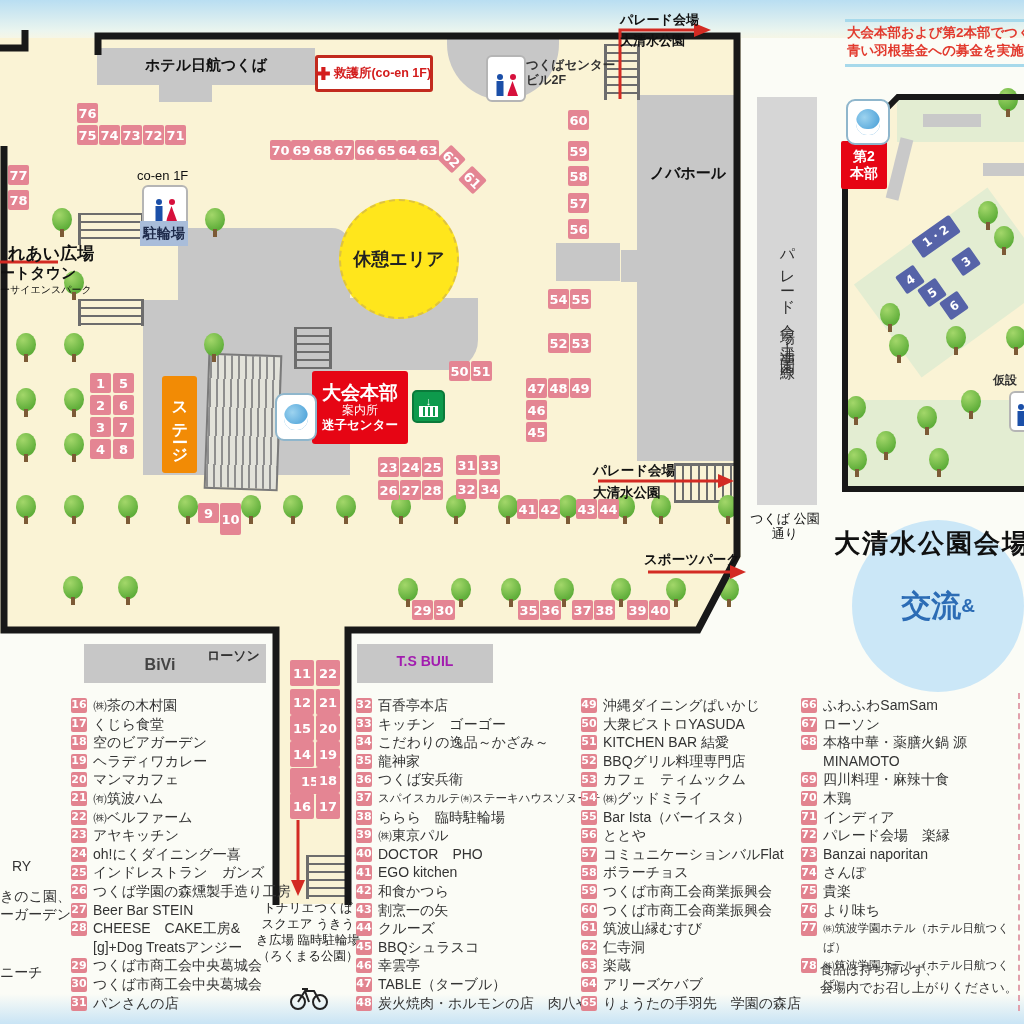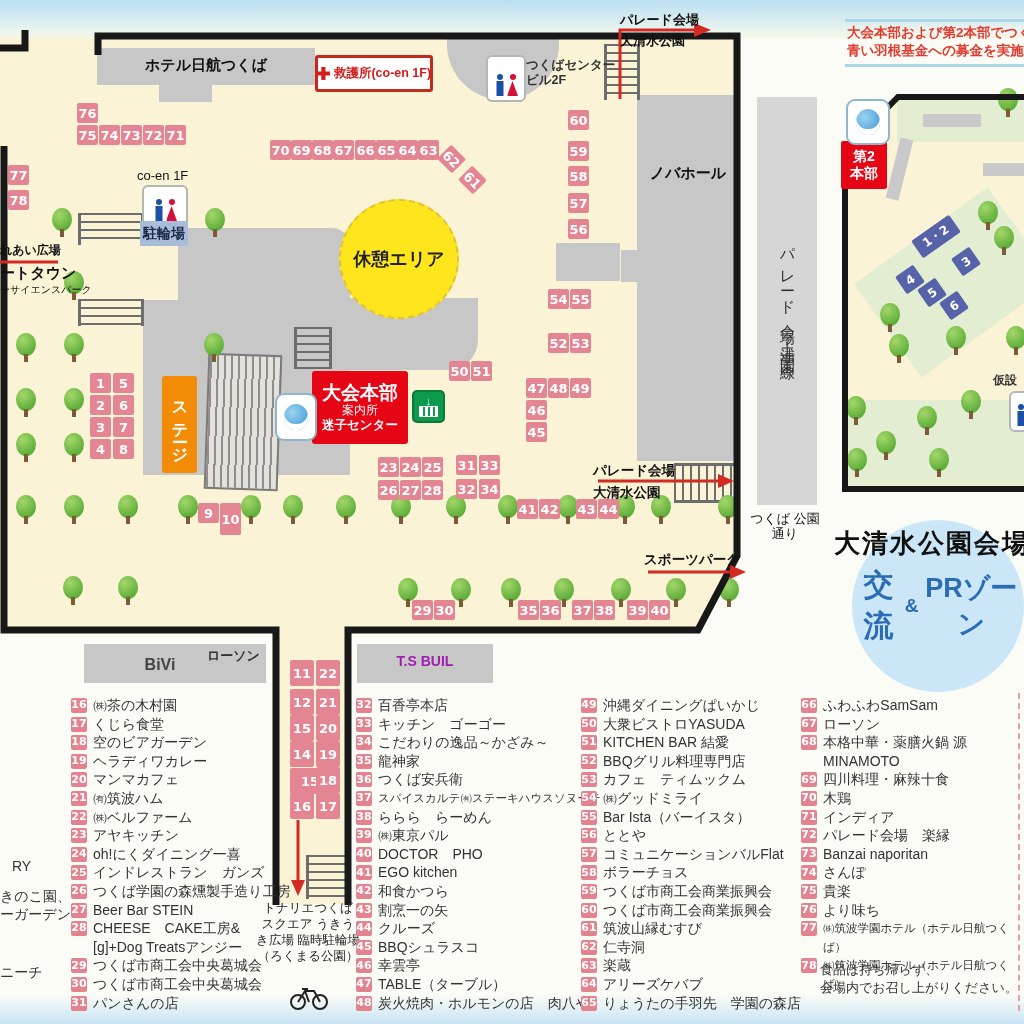--- a/index.html
+++ b/index.html
@@ -88,21 +88,21 @@
   
   .tl{position:absolute;color:#111;z-index:8;white-space:nowrap}
   .b{font-weight:bold}
   .parade-top-1{left:620px;top:11px;font-size:13px}
   .parade-top-2{left:620px;top:32px;font-size:13px}
   .parade-mid-1{left:593px;top:462px;font-size:13.5px}
   .parade-mid-2{left:593px;top:484px;font-size:13.5px}
   .sports{left:644px;top:551px;font-size:13.5px}
   .coen-lb{left:137px;top:168px;font-size:13px}
   .center-lb{left:526px;top:58px;font-size:12.5px;font-weight:bold;line-height:15px;color:#333;white-space:normal;width:95px}
-  .fureai{left:0;top:242px;font-size:12px}
+  .fureai{left:8px;top:242px;font-size:17px}
   .town{left:0;top:264px;font-size:15px}
   .science{left:0;top:283px;font-size:10px}
   .parkst{left:750px;top:511px;width:70px;font-size:13px;line-height:15px;text-align:center;white-space:normal}
   .hotel-lb{left:97px;top:56px;width:218px;font-size:15px}
   .nova-lb{left:642px;top:164px;width:92px;font-size:15px}
   .bivi-lb{left:110px;top:656px;width:100px;font-size:16px;color:#444;font-weight:bold;text-align:center}
   .lawson-lb{left:207px;top:647px;font-size:13px;color:#333;font-weight:bold}
   .ts-lb{left:357px;top:653px;width:136px;font-size:14px;color:#a21caf;font-weight:bold;text-align:center}
   .tonarie{left:256px;top:900px;width:104px;font-size:12.5px;line-height:16px;text-align:center;white-space:normal;color:#222}
   .kasetsu{left:993px;top:372px;font-size:12px;font-weight:bold;color:#333}
@@ -275,21 +275,20 @@
   <span>第2</span>
   <span>本部</span>
 </div>
 <div class="abs bubble bub2 z7">
     <span class="blob"></span>
   </div>
 
 <div class="abs pr-circle">
   <span class="p1">交流</span>
   <span class="p2">&amp;</span>
-  <span class="p3">PRゾーン</span>
 </div>
 <div class="abs osh-title tl">大清水公園会場</div>
 
 <div class="legend-col lc0" id="legend-col-0">
     <div class="legend-row">
       <span class="badge">16</span>
       <span class="lname">㈱茶の木村園</span>
     </div>
     <div class="legend-row">
       <span class="badge">17</span>
@@ -373,21 +372,21 @@
     <div class="legend-row">
       <span class="badge">36</span>
       <span class="lname">つくば安兵衛</span>
     </div>
     <div class="legend-row">
       <span class="badge">37</span>
       <span class="lname small">スパイスカルテ㈲ステーキハウスソヌーテ</span>
     </div>
     <div class="legend-row">
       <span class="badge">38</span>
-      <span class="lname">ららら　らーめん</span>
+      <span class="lname">ららら　臨時駐輪場</span>
     </div>
     <div class="legend-row">
       <span class="badge">39</span>
       <span class="lname">㈱東京パル</span>
     </div>
     <div class="legend-row">
       <span class="badge">40</span>
       <span class="lname">DOCTOR　PHO</span>
     </div>
     <div class="legend-row">

